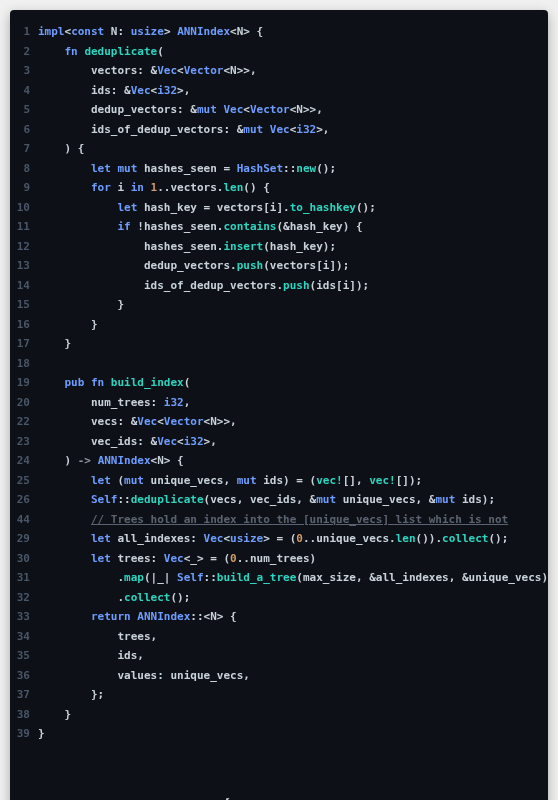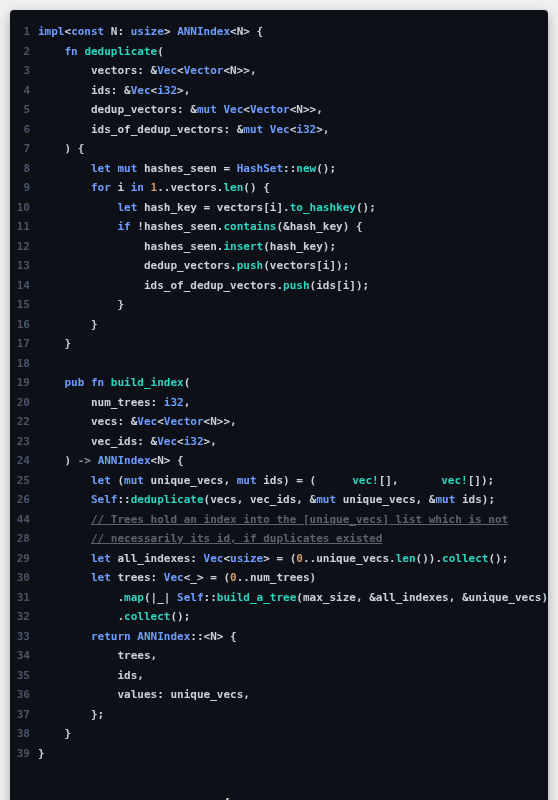--- a/index.html
+++ b/index.html
@@ -51,21 +51,21 @@
   
   .tk-key     { color: #6f9dff; }  
   .tk-punct   { color: #c9d1d9; }
   .tk-ident   { color: #c9d1d9; }
   .tk-func    { color: #2dd4bf; }  
   .tk-method  { color: #2dd4bf; text-align: center; }
   .tk-type    { color: #6f9dff; }
   .tk-num     { color: #d19a66; }
   .tk-comment { color: #5c6370; text-decoration: underline; }
   .tk-amp     { color: #c9d1d9; }
-  .tk-macro   { color: #2dd4bf; margin-left: 36px; }
+  .tk-macro   { color: #2dd4bf; }
   .tk-arrow   { color: #8b949e; }
   .cursor-img {
     position: absolute;
     bottom: 3px;
     left: 215px;
     color: #ddd;
     font-size: 13px;
     pointer-events: none;
   }
 </style>
@@ -93,21 +93,20 @@
       <div class="line"><div class="gutter"><span class="ln">17</span></div><div class="content"><span>    </span><span class="tk-punct">}</span></div></div>
       <div class="line"><div class="gutter"><span class="ln">18</span></div><div class="content"></div></div>
       <div class="line"><div class="gutter"><span class="ln">19</span></div><div class="content"><span>    </span><span class="tk-key">pub fn </span><span class="tk-func">build_index</span><span class="tk-punct">(</span></div></div>
       <div class="line"><div class="gutter"><span class="ln">20</span></div><div class="content"><span>        </span><span class="tk-ident">num_trees</span><span class="tk-punct">: </span><span class="tk-type">i32</span><span class="tk-punct">,</span></div></div>
       <div class="line"><div class="gutter"><span class="ln">22</span></div><div class="content"><span>        </span><span class="tk-ident">vecs</span><span class="tk-punct">: </span><span class="tk-amp">&amp;</span><span class="tk-type">Vec</span><span class="tk-punct">&lt;</span><span class="tk-type">Vector</span><span class="tk-punct">&lt;</span><span class="tk-ident">N</span><span class="tk-punct">&gt;&gt;,</span></div></div>
       <div class="line"><div class="gutter"><span class="ln">23</span></div><div class="content"><span>        </span><span class="tk-ident">vec_ids</span><span class="tk-punct">: </span><span class="tk-amp">&amp;</span><span class="tk-type">Vec</span><span class="tk-punct">&lt;</span><span class="tk-type">i32</span><span class="tk-punct">&gt;,</span></div></div>
       <div class="line"><div class="gutter"><span class="ln">24</span></div><div class="content"><span>    </span><span class="tk-punct">) </span><span class="tk-arrow">-&gt;</span><span class="tk-punct"> </span><span class="tk-type">ANNIndex</span><span class="tk-punct">&lt;</span><span class="tk-ident">N</span><span class="tk-punct">&gt; {</span></div></div>
       <div class="line"><div class="gutter"><span class="ln">25</span></div><div class="content"><span>        </span><span class="tk-key">let</span><span class="tk-ident"> (</span><span class="tk-key">mut</span><span class="tk-ident"> unique_vecs, </span><span class="tk-key">mut</span><span class="tk-ident"> ids) = (</span><span class="tk-macro">vec!</span><span class="tk-punct">[], </span><span class="tk-macro">vec!</span><span class="tk-punct">[]);</span></div></div>
       <div class="line"><div class="gutter"><span class="ln">26</span></div><div class="content"><span>        </span><span class="tk-type">Self</span><span class="tk-punct">::</span><span class="tk-method">deduplicate</span><span class="tk-punct">(</span><span class="tk-ident">vecs</span><span class="tk-punct">, </span><span class="tk-ident">vec_ids</span><span class="tk-punct">, </span><span class="tk-amp">&amp;</span><span class="tk-key">mut</span><span class="tk-ident"> unique_vecs</span><span class="tk-punct">, </span><span class="tk-amp">&amp;</span><span class="tk-key">mut</span><span class="tk-ident"> ids</span><span class="tk-punct">);</span></div></div>
       <div class="line"><div class="gutter"><span class="ln">44</span></div><div class="content"><span>        </span><span class="tk-comment">// Trees hold an index into the [unique_vecs] list which is not</span></div></div>
-      <div class="line"><div class="gutter"><span class="ln">28</span></div><div class="content"><span>        </span><span class="tk-comment">// necessarily its id, if duplicates existed</span></div></div>
       <div class="line"><div class="gutter"><span class="ln">29</span></div><div class="content"><span>        </span><span class="tk-key">let</span><span class="tk-ident"> all_indexes</span><span class="tk-punct">: </span><span class="tk-type">Vec</span><span class="tk-punct">&lt;</span><span class="tk-type">usize</span><span class="tk-punct">&gt; = (</span><span class="tk-num">0</span><span class="tk-punct">..</span><span class="tk-ident">unique_vecs</span><span class="tk-punct">.</span><span class="tk-method">len</span><span class="tk-punct">()).</span><span class="tk-method">collect</span><span class="tk-punct">();</span></div></div>
       <div class="line"><div class="gutter"><span class="ln">30</span></div><div class="content"><span>        </span><span class="tk-key">let</span><span class="tk-ident"> trees</span><span class="tk-punct">: </span><span class="tk-type">Vec</span><span class="tk-punct">&lt;_&gt; = (</span><span class="tk-num">0</span><span class="tk-punct">..</span><span class="tk-ident">num_trees</span><span class="tk-punct">)</span></div></div>
       <div class="line"><div class="gutter"><span class="ln">31</span></div><div class="content"><span>            </span><span class="tk-punct">.</span><span class="tk-method">map</span><span class="tk-punct">(|</span><span class="tk-ident">_</span><span class="tk-punct">| </span><span class="tk-type">Self</span><span class="tk-punct">::</span><span class="tk-method">build_a_tree</span><span class="tk-punct">(</span><span class="tk-ident">max_size</span><span class="tk-punct">, </span><span class="tk-amp">&amp;</span><span class="tk-ident">all_indexes</span><span class="tk-punct">, </span><span class="tk-amp">&amp;</span><span class="tk-ident">unique_vecs</span><span class="tk-punct">))</span></div></div>
       <div class="line"><div class="gutter"><span class="ln">32</span></div><div class="content"><span>            </span><span class="tk-punct">.</span><span class="tk-method">collect</span><span class="tk-punct">();</span></div></div>
       <div class="line"><div class="gutter"><span class="ln">33</span></div><div class="content"><span>        </span><span class="tk-key">return</span><span class="tk-ident"> </span><span class="tk-type">ANNIndex</span><span class="tk-punct">::&lt;</span><span class="tk-ident">N</span><span class="tk-punct">&gt; {</span></div></div>
       <div class="line"><div class="gutter"><span class="ln">34</span></div><div class="content"><span>            </span><span class="tk-ident">trees</span><span class="tk-punct">,</span></div></div>
       <div class="line"><div class="gutter"><span class="ln">35</span></div><div class="content"><span>            </span><span class="tk-ident">ids</span><span class="tk-punct">,</span></div></div>
       <div class="line"><div class="gutter"><span class="ln">36</span></div><div class="content"><span>            </span><span class="tk-ident">values</span><span class="tk-punct">: </span><span class="tk-ident">unique_vecs</span><span class="tk-punct">,</span></div></div>
       <div class="line"><div class="gutter"><span class="ln">37</span></div><div class="content"><span>        </span><span class="tk-punct">};</span></div></div>
       <div class="line"><div class="gutter"><span class="ln">38</span></div><div class="content"><span>    </span><span class="tk-punct">}</span></div></div>

